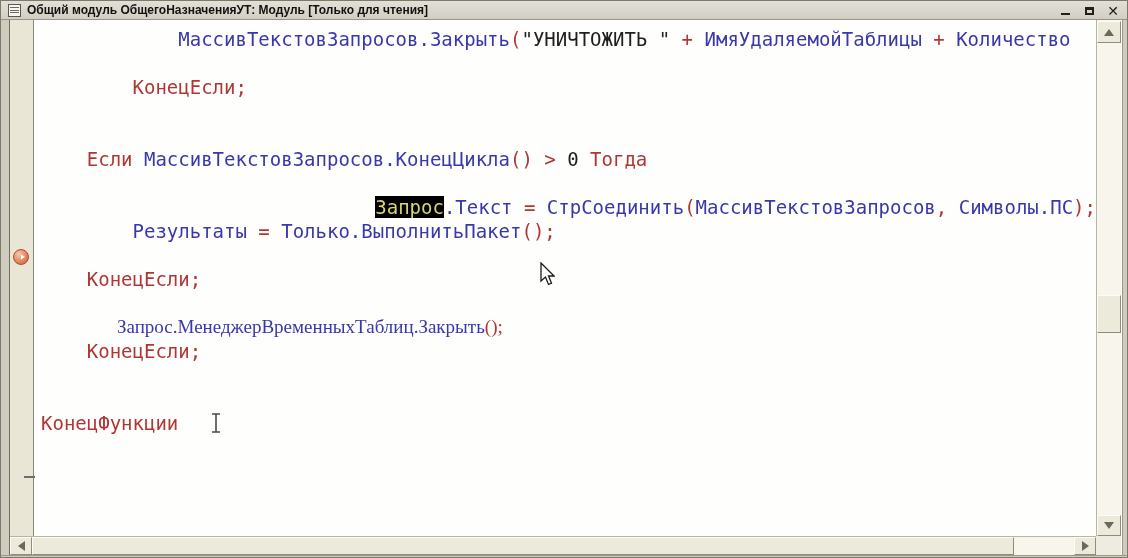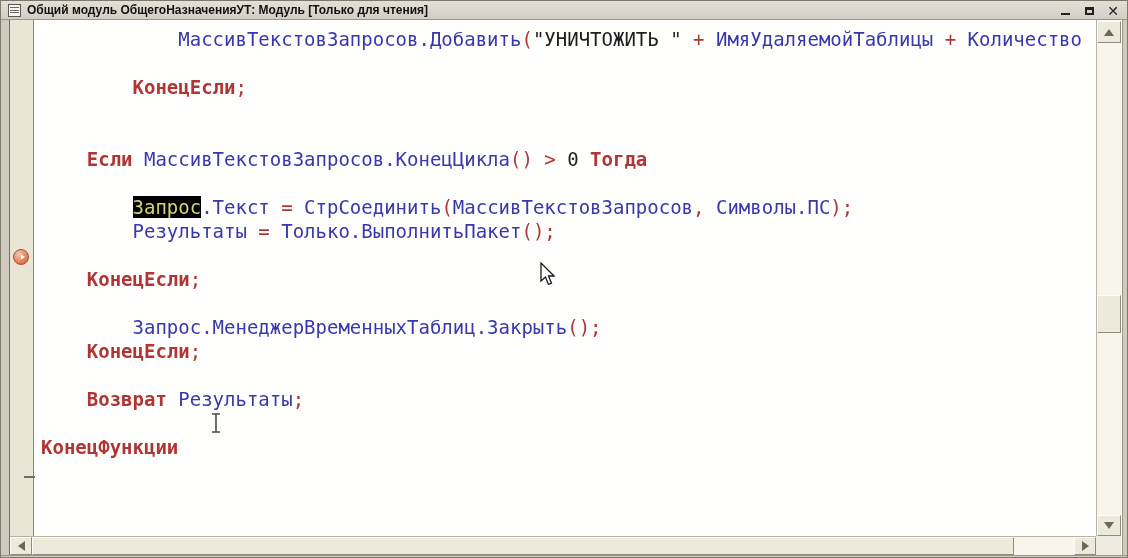--- a/index.html
+++ b/index.html
@@ -45,21 +45,21 @@
   }
   .fold-dash{position:absolute;left:23px;top:475px;width:12px;height:2px;background:#6d6d6d;}
   
   .editor{
     position:absolute;left:34px;top:19px;right:31px;bottom:21px;background:#fefefc;
     overflow:hidden;padding-top:7px;
     font-family:"DejaVu Sans Mono",monospace;font-size:19px;line-height:24px;
     cursor:text;
   }
   .code-line{white-space:pre;height:24px;}
-  .kw{color:var(--kw);font-weight:bold;}
+  .kw{color:var(--kw);}
   .ident{color:var(--id);}
   .str{color:var(--str);}
   .num{color:var(--num);}
   .op{color:var(--op);}
   .hl{background:var(--hlbg);color:var(--hlfg);}
   
   .vscroll{position:absolute;right:6px;top:19px;width:25px;bottom:21px;background:#f7f5ec;border-left:1px solid #b7b4a4;}
   .sb-btn{
     position:absolute;background:#eceadb;
     border:1px solid;border-color:#fdfcf7 #8f8c7c #8f8c7c #fdfcf7;
@@ -115,36 +115,35 @@
     <div class="line-marker">
       <svg width="10" height="10" viewBox="0 0 10 10">
           <path d="M1 5 h4 v-2.5 L9 5 L5 7.5 V5 Z" fill="#ffffff" transform="translate(0,0)"></path>
         </svg>
     </div>
   </div>
   <div class="fold-dash"></div>
 
   <div class="editor">
     <div>
-        <div class="code-line" style="padding-left: calc(12ch + 6px);"><span class="ident">МассивТекстовЗапросов.Добавить</span><span class="op">(</span><span class="str">"УНИЧТОЖИТЬ "</span><span class="op"> + </span><span class="ident">ИмяУдаляемойТаблицы</span><span class="op"> + </span><span class="ident">Количество</span></div>
+        <div class="code-line" style="padding-left: calc(12ch + 6px);"><span class="ident">МассивТекстовЗапросов.Закрыть</span><span class="op">(</span><span class="str">"УНИЧТОЖИТЬ "</span><span class="op"> + </span><span class="ident">ИмяУдаляемойТаблицы</span><span class="op"> + </span><span class="ident">Количество</span></div>
         <div class="code-line" style="padding-left: calc(0ch + 6px);"></div>
         <div class="code-line" style="padding-left: calc(8ch + 6px);"><span class="kw">КонецЕсли</span><span class="op">;</span></div>
         <div class="code-line" style="padding-left: calc(0ch + 6px);"></div>
         <div class="code-line" style="padding-left: calc(0ch + 6px);"></div>
         <div class="code-line" style="padding-left: calc(4ch + 6px);"><span class="kw">Если </span><span class="ident">МассивТекстовЗапросов.КонецЦикла</span><span class="op">() &gt; </span><span class="num">0</span><span class="kw"> Тогда</span></div>
         <div class="code-line" style="padding-left: calc(0ch + 6px);"></div>
-        <div class="code-line" style="padding-left: calc(8ch + 6px);"><span class="hl">Запрос</span><span class="ident">.Текст</span><span class="op"> = </span><span class="ident">СтрСоединить</span><span class="op">(</span><span class="ident">МассивТекстовЗапросов</span><span class="op">,</span><span class="ident"> Символы.ПС</span><span class="op">);</span></div>
+        <div class="code-line" style="padding-left: calc(8ch + 6px); text-align: right;"><span class="hl">Запрос</span><span class="ident">.Текст</span><span class="op"> = </span><span class="ident">СтрСоединить</span><span class="op">(</span><span class="ident">МассивТекстовЗапросов</span><span class="op">,</span><span class="ident"> Символы.ПС</span><span class="op">);</span></div>
         <div class="code-line" style="padding-left: calc(8ch + 6px);"><span class="ident">Результаты</span><span class="op"> = </span><span class="ident">Только.ВыполнитьПакет</span><span class="op">();</span></div>
         <div class="code-line" style="padding-left: calc(0ch + 6px);"></div>
         <div class="code-line" style="padding-left: calc(4ch + 6px);"><span class="kw">КонецЕсли</span><span class="op">;</span></div>
         <div class="code-line" style="padding-left: calc(0ch + 6px);"></div>
-        <div class="code-line" style="padding-left: calc(8ch + 6px);"><span class="ident">Запрос.МенеджерВременныхТаблиц.Закрыть</span><span class="op">();</span></div>
+        <div class="code-line" style="padding-left: calc(8ch + 6px); font-family: Liberation Serif, serif;"><span class="ident">Запрос.МенеджерВременныхТаблиц.Закрыть</span><span class="op">();</span></div>
         <div class="code-line" style="padding-left: calc(4ch + 6px);"><span class="kw">КонецЕсли</span><span class="op">;</span></div>
         <div class="code-line" style="padding-left: calc(0ch + 6px);"></div>
-        <div class="code-line" style="padding-left: calc(4ch + 6px);"><span class="kw">Возврат </span><span class="ident">Результаты</span><span class="op">;</span></div>
         <div class="code-line" style="padding-left: calc(0ch + 6px);"></div>
         <div class="code-line" style="padding-left: calc(0ch + 6px);"><span class="kw">КонецФункции</span></div>
       </div>
   </div>
 
   <div class="vscroll">
     <div class="sb-btn vs-up">
         <div class="tri-up"></div>
       </div>
     <div class="sb-btn vs-thumb"></div>

